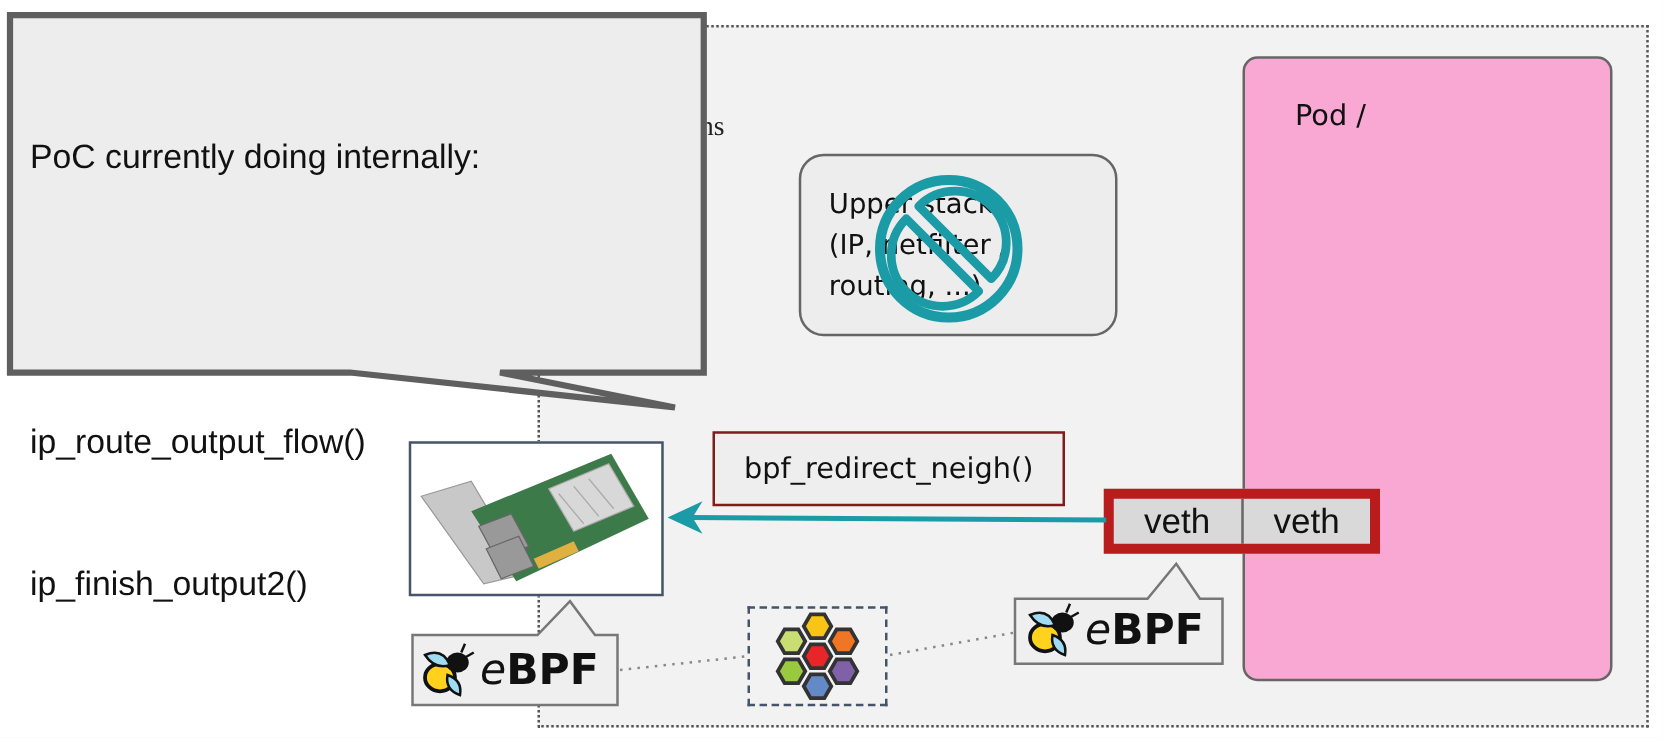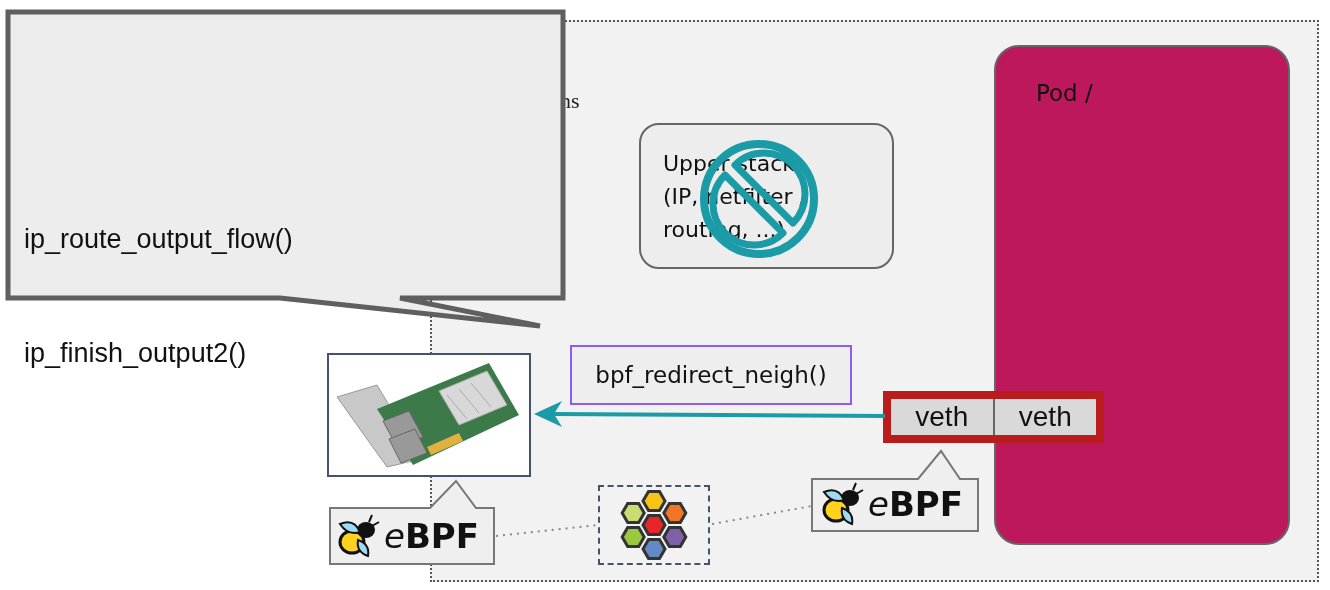--- a/index.html
+++ b/index.html
@@ -6,30 +6,30 @@
   body { width:1330px; height:590px; position:relative; overflow:hidden;
          font-family:"Liberation Sans", sans-serif; }
   .abs { position:absolute; }
   #outer-ns { left:430px; top:20px; width:889px; height:562px; background:#f2f2f2;
               border:2px dotted #555; box-sizing:border-box; }
   #host-ns-label { left:560px; top:88px; font-size:22px; color:#222;font-family:Liberation Serif, serif; }
   #upper-stack { left:639px; top:123px; width:255px; height:146px; background:#ededed;
                  border:2px solid #666; border-radius:20px; box-sizing:border-box; }
   #upper-stack-text { left:22px; top:22px; font-family:"DejaVu Sans", sans-serif;
                       font-size:22px; line-height:33px; color:#111; }
-  #pod { left:994px; top:45px; width:296px; height:500px; background:#be185d;
-         border:2px solid #666; border-radius:25px; box-sizing:border-box; }
+  #pod { left:994px; top:45px; width:296px; height:500px; background:#f9a8d4;
+         border:2px solid #666; border-radius:12px; box-sizing:border-box; }
   #pod-text { left:40px; top:28px; font-family:"DejaVu Sans", sans-serif; font-size:23px;
               line-height:36px; color:#111; }
   #veth-pair { left:883px; top:391px; width:221px; height:52px; display:flex;
                border:8px solid #b91c1c; box-sizing:border-box; background:#d9d9d9; }
   .veth { flex:1; font-size:28px; display:flex; align-items:center; justify-content:center; color:#111; }
   .veth + .veth { border-left:2px solid #666; }
   #redirect-box { left:570px; top:345px; width:282px; height:60px; background:#eeeeee;
-                  border:2px solid #8b5cf6; box-sizing:border-box; font-family:"DejaVu Sans", sans-serif;
+                  border:2px solid #7f1d1d; box-sizing:border-box; font-family:"DejaVu Sans", sans-serif;
                   font-size:23px; display:flex; align-items:center; justify-content:center; color:#111; }
   #nic { left:327px; top:353px; width:204px; height:124px; background:#fff; border:2px solid #44546a;
          box-sizing:border-box; }
   #callout-text { left:24px; top:30px; font-size:27px; line-height:38px; color:#111; white-space:pre; }
   .ebpf-badge { background:#efefef; display:flex; align-items:center; gap:4px; }
   .ebpf-word { font-size:34px; font-weight:bold; color:#111; font-family:"DejaVu Sans", sans-serif; }
   .ebpf-e { font-style:italic; font-weight:normal; }
   #hive { left:598px; top:485px; width:112px; height:80px; border:2px dashed #44546a;
           box-sizing:border-box; }
 </style>
@@ -81,20 +81,21 @@
     <polygon points="54,66 80,56 94,82 68,92" fill="#999" stroke="#666"></polygon>
     <polygon points="60,84 86,74 98,98 72,108" fill="#999" stroke="#666"></polygon>
     <polygon points="98,92 130,78 134,86 102,100" fill="#e0b040"></polygon>
   </svg>
 </div>
 
 <svg class="abs" style="left:0;top:0" width="620" height="340">
   <path d="M8 12 L563 12 L563 298 L400 298 L540 326 L280 298 L8 298 Z" fill="#ededed" stroke="#5f5f5f" stroke-width="5" stroke-linejoin="miter"></path>
 </svg>
 <div id="callout-text" class="abs">
+  <div>PoC currently doing internally:</div>
   <div style="height:38px"></div>
   <div>ip_route_output_flow()</div>
   <div>ip_finish_output2()</div>
   
   
 </div>
 
 <svg class="abs" style="left:490px;top:500px" width="330" height="50">
   <line x1="6" y1="36" x2="108" y2="25" stroke="#888" stroke-width="2" stroke-dasharray="2 5"></line>
   <line x1="222" y1="24" x2="322" y2="6" stroke="#888" stroke-width="2" stroke-dasharray="2 5"></line>

